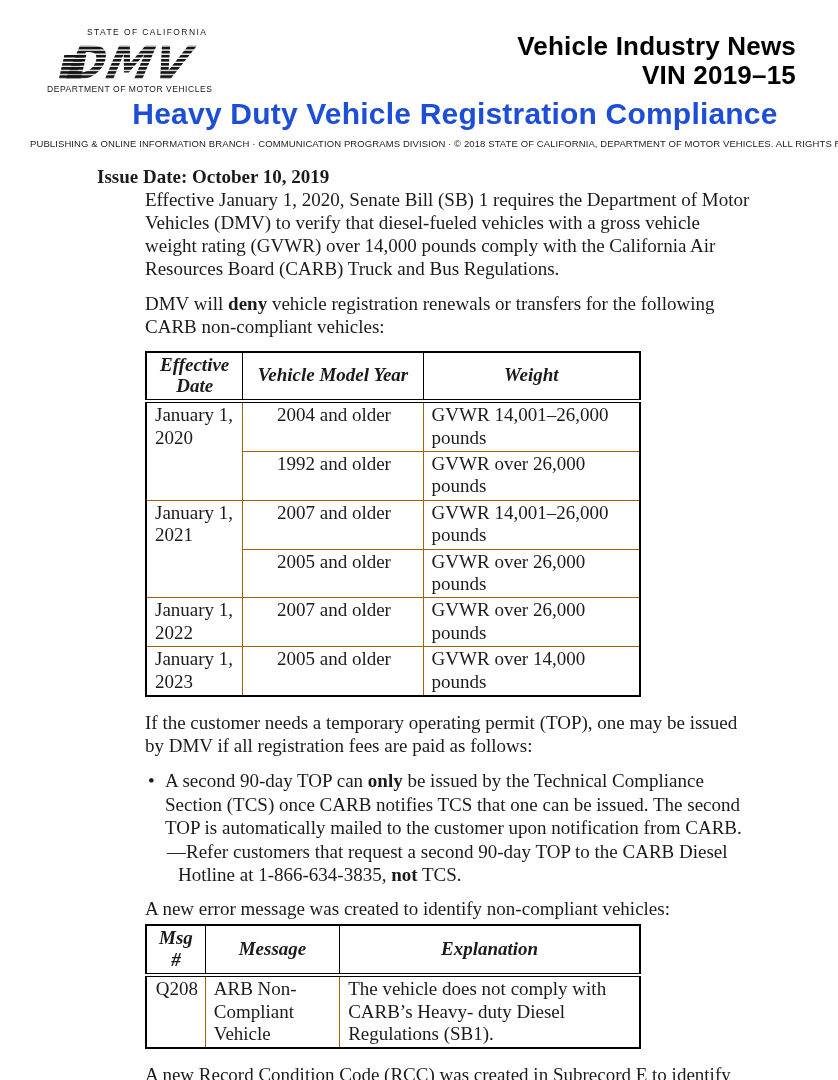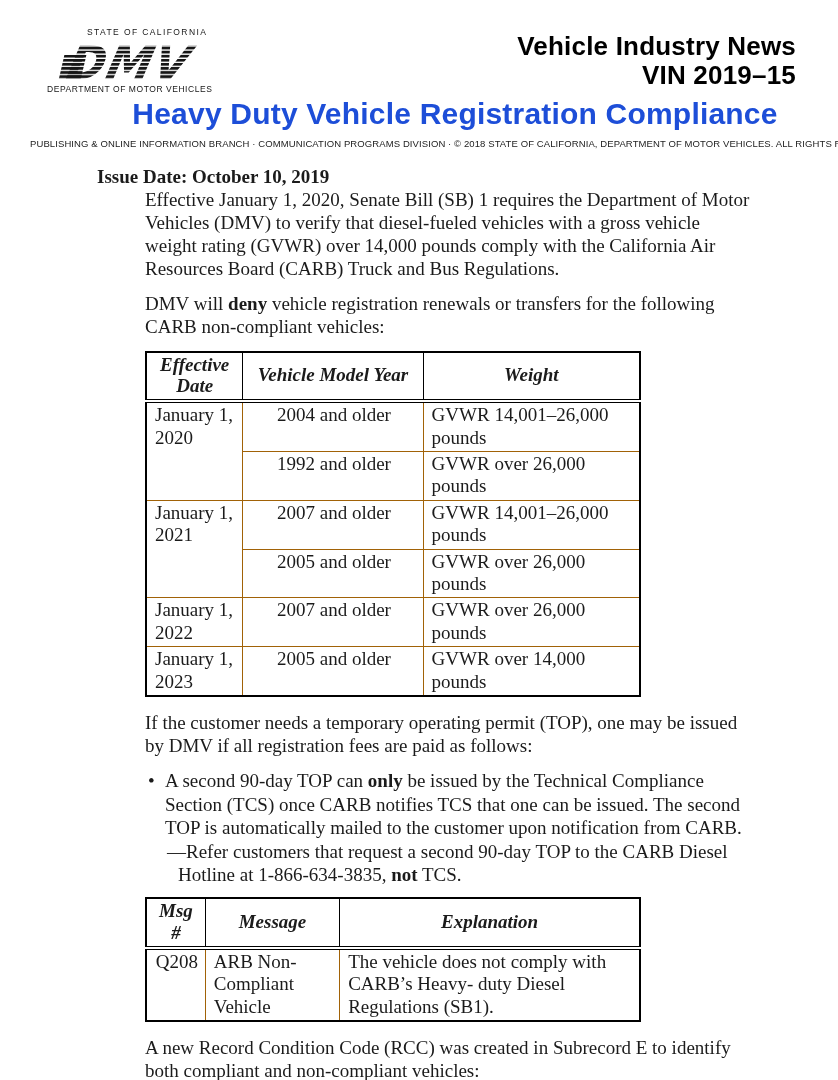--- a/index.html
+++ b/index.html
@@ -188,20 +188,21 @@
 
       <ul class="bullets">
         <li>
           <span>A second 90-day TOP can </span><b class="inline">only</b><span> be issued by the Technical Compliance Section (TCS) once CARB notifies TCS that one can be issued. The second TOP is automatically mailed to the customer upon notification from CARB.</span>
           <div class="refer-note"><span>—Refer customers that request a second 90-day TOP to the CARB Diesel Hotline at 1-866-634-3835, </span><b class="inline">not</b><span> TCS.</span></div>
         </li>
       </ul>
     </div>
 
     <div class="indent-block" style="margin-top:6px;">
+      <p style="margin-bottom:4px;">A new error message was created to identify non-compliant vehicles:</p>
 
       <table class="tbl">
         <colgroup>
           <col style="width:12%">
             <col style="width:27.2%">
             <col style="width:60.8%">
         </colgroup>
         <thead>
           <tr>
             <th>Msg #</th>

